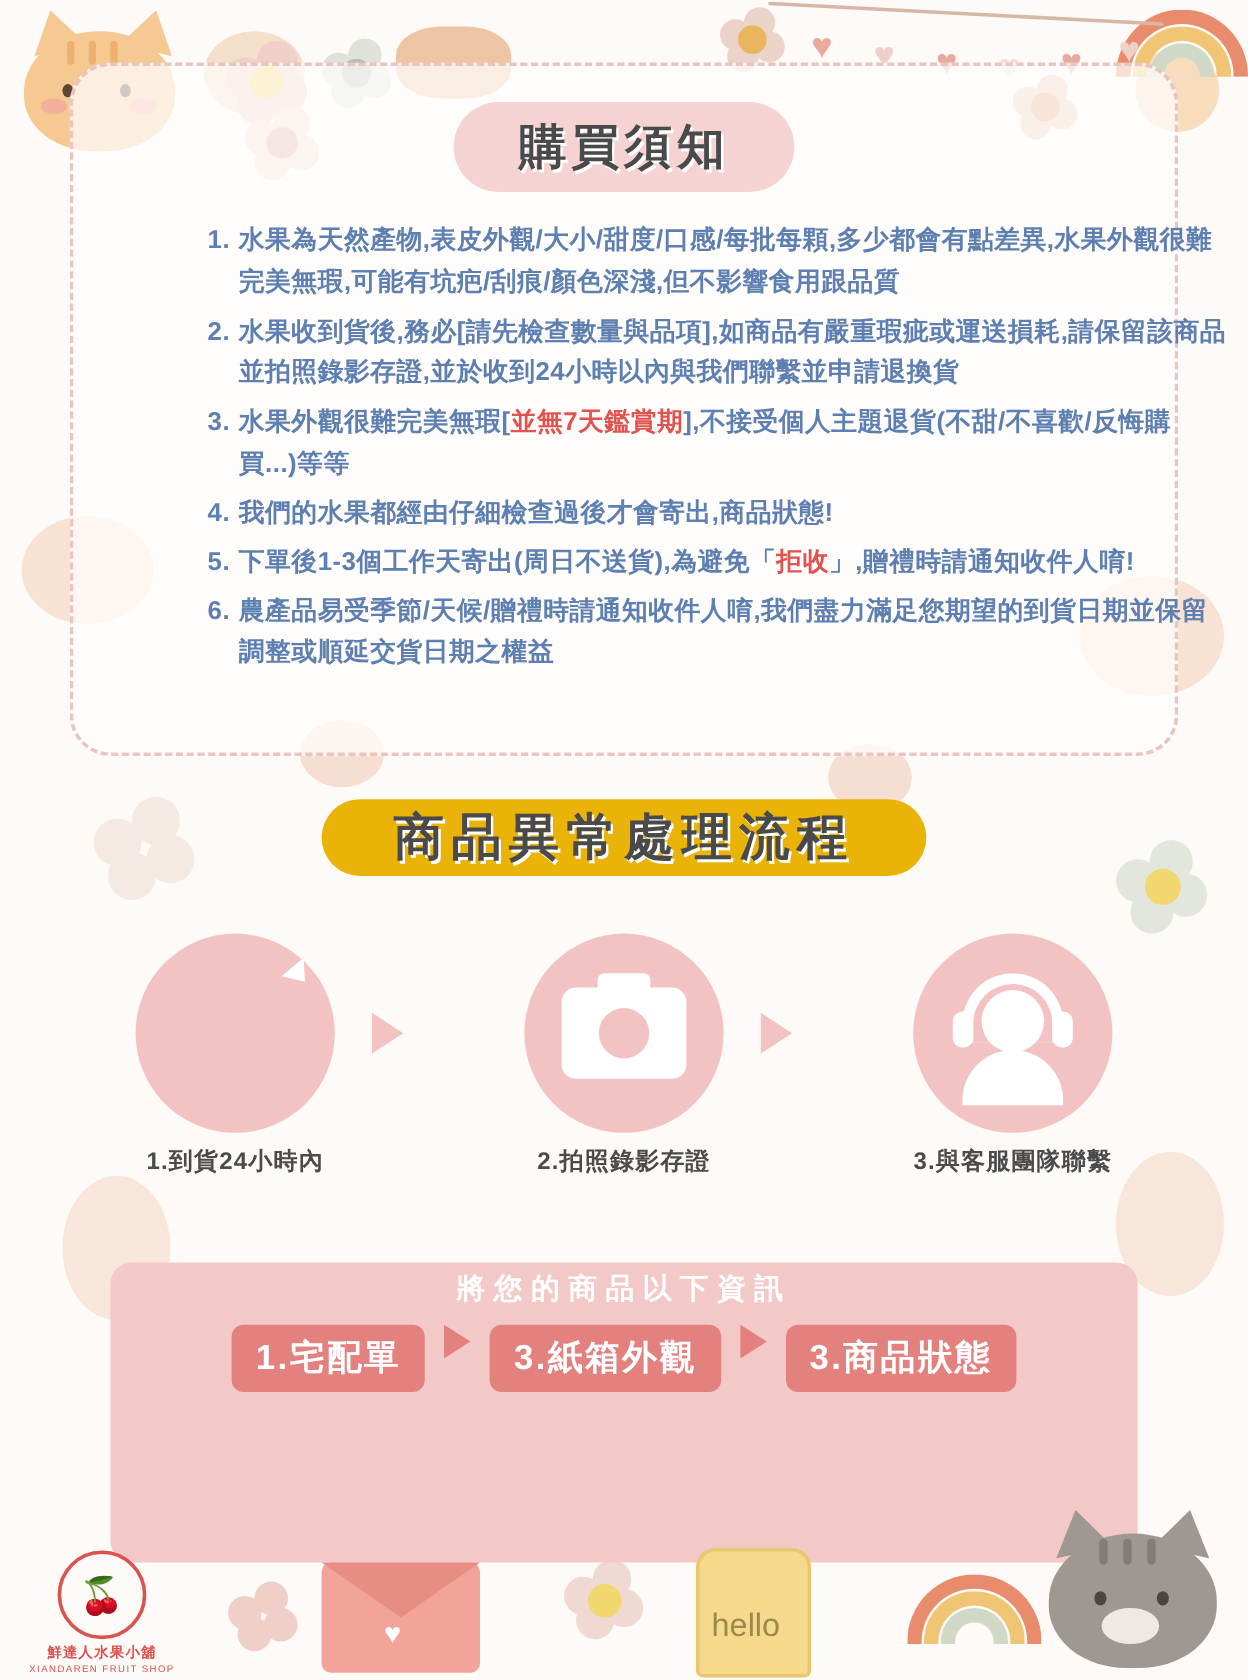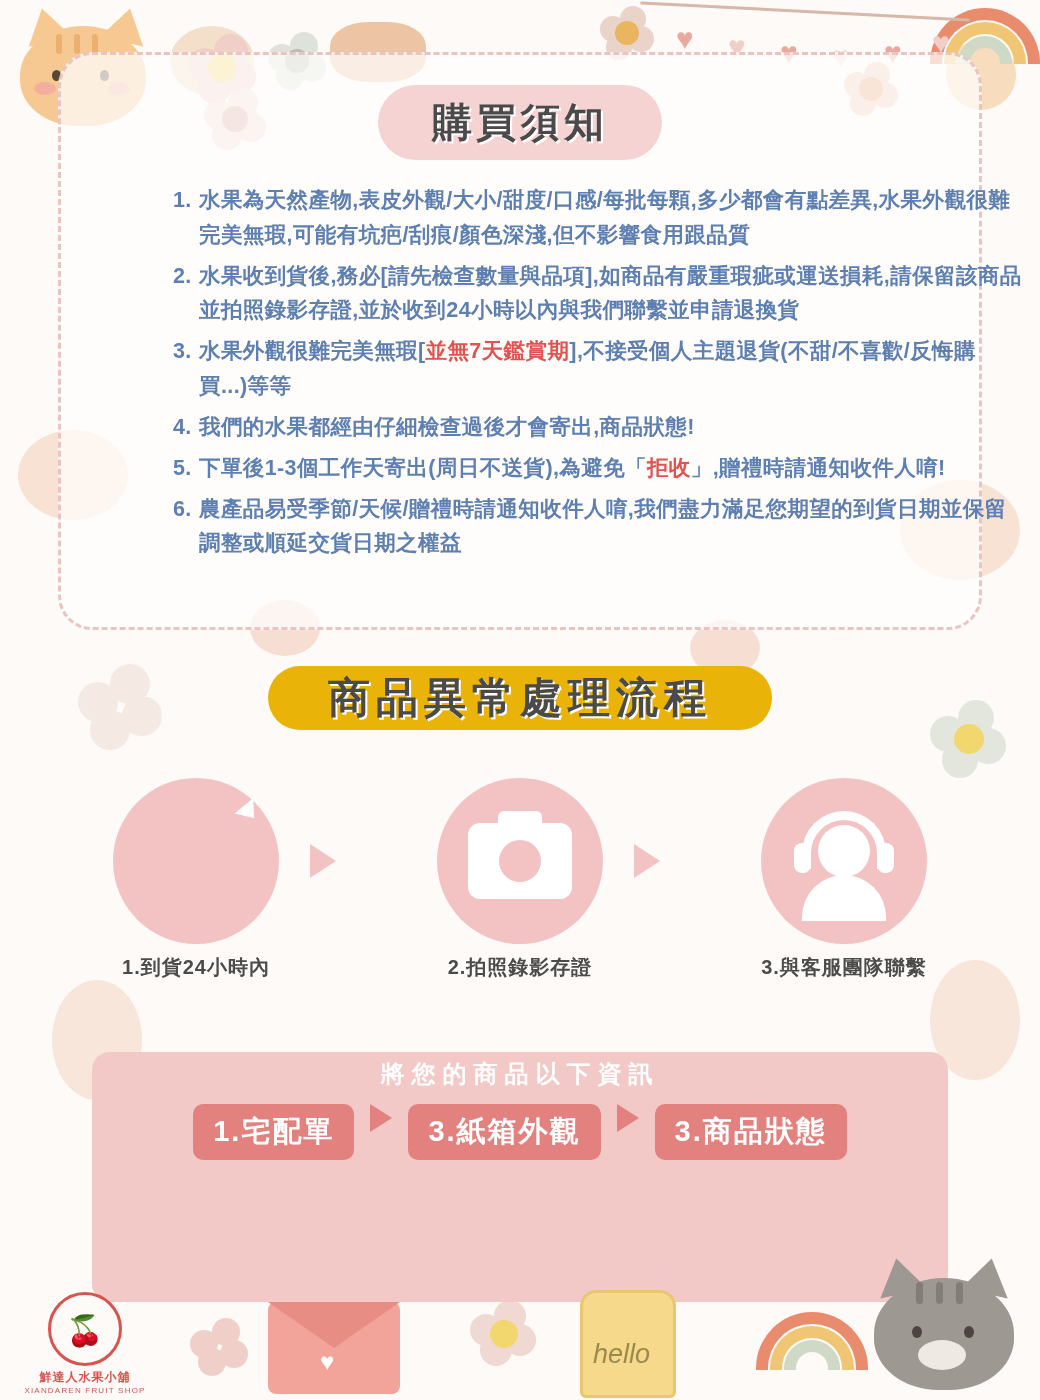--- a/index.html
+++ b/index.html
@@ -170,21 +170,21 @@
   .cr-eye { position:absolute; width:10px; height:12px; background:#4b4441; border-radius:50%; top:74px;}
   .cr-eye.l { left:52px;} .cr-eye.r { left:104px;}
   .cr-snout { position:absolute; left:58px; top:88px; width:48px; height:30px; background:#efe9e3; border-radius:50%;}
   .cr-stripe { position:absolute; width:7px; height:22px; background:#837d79; border-radius:4px; top:30px;}
 
   .envelope { position:absolute; left:268px; bottom:6px; width:132px; height:92px; background:#f2a49b; border-radius:8px; }
   .env-flap { position:absolute; left:0; top:0; width:0;height:0; border-left:66px solid transparent; border-right:66px solid transparent; border-top:46px solid #e78d84; }
   .env-heart { position:absolute; left:52px; top:46px; color:#fff; font-size:24px; }
 
   .phone { position:absolute; left:580px; bottom:2px; width:96px; height:108px; background:#f6d98a; border-radius:16px 16px 6px 6px; border:3px solid #e7c86f;}
-  .phone .hello { position:absolute; left:10px; top:46px; color:#9a8a4e; font-size:27px; font-style:italic; }
+  .phone .hello { position:absolute; left:10px; top:46px; color:#9a8a4e; font-size:27px; }
 
   .rainbow { position:absolute; }
   .rb { position:absolute; border-style:solid; border-bottom:none; border-radius:200px 200px 0 0; }
 
   .bunting { position:absolute; left:640px; top:0; width:330px; height:90px; }
   .bunting .line { position:absolute; left:0; top:10px; width:330px; height:3px; background:#d7b7a8; border-radius:2px; transform:rotate(3deg); }
   .heartb { position:absolute; font-size:30px; }
 </style>
 </head>
 <body>

